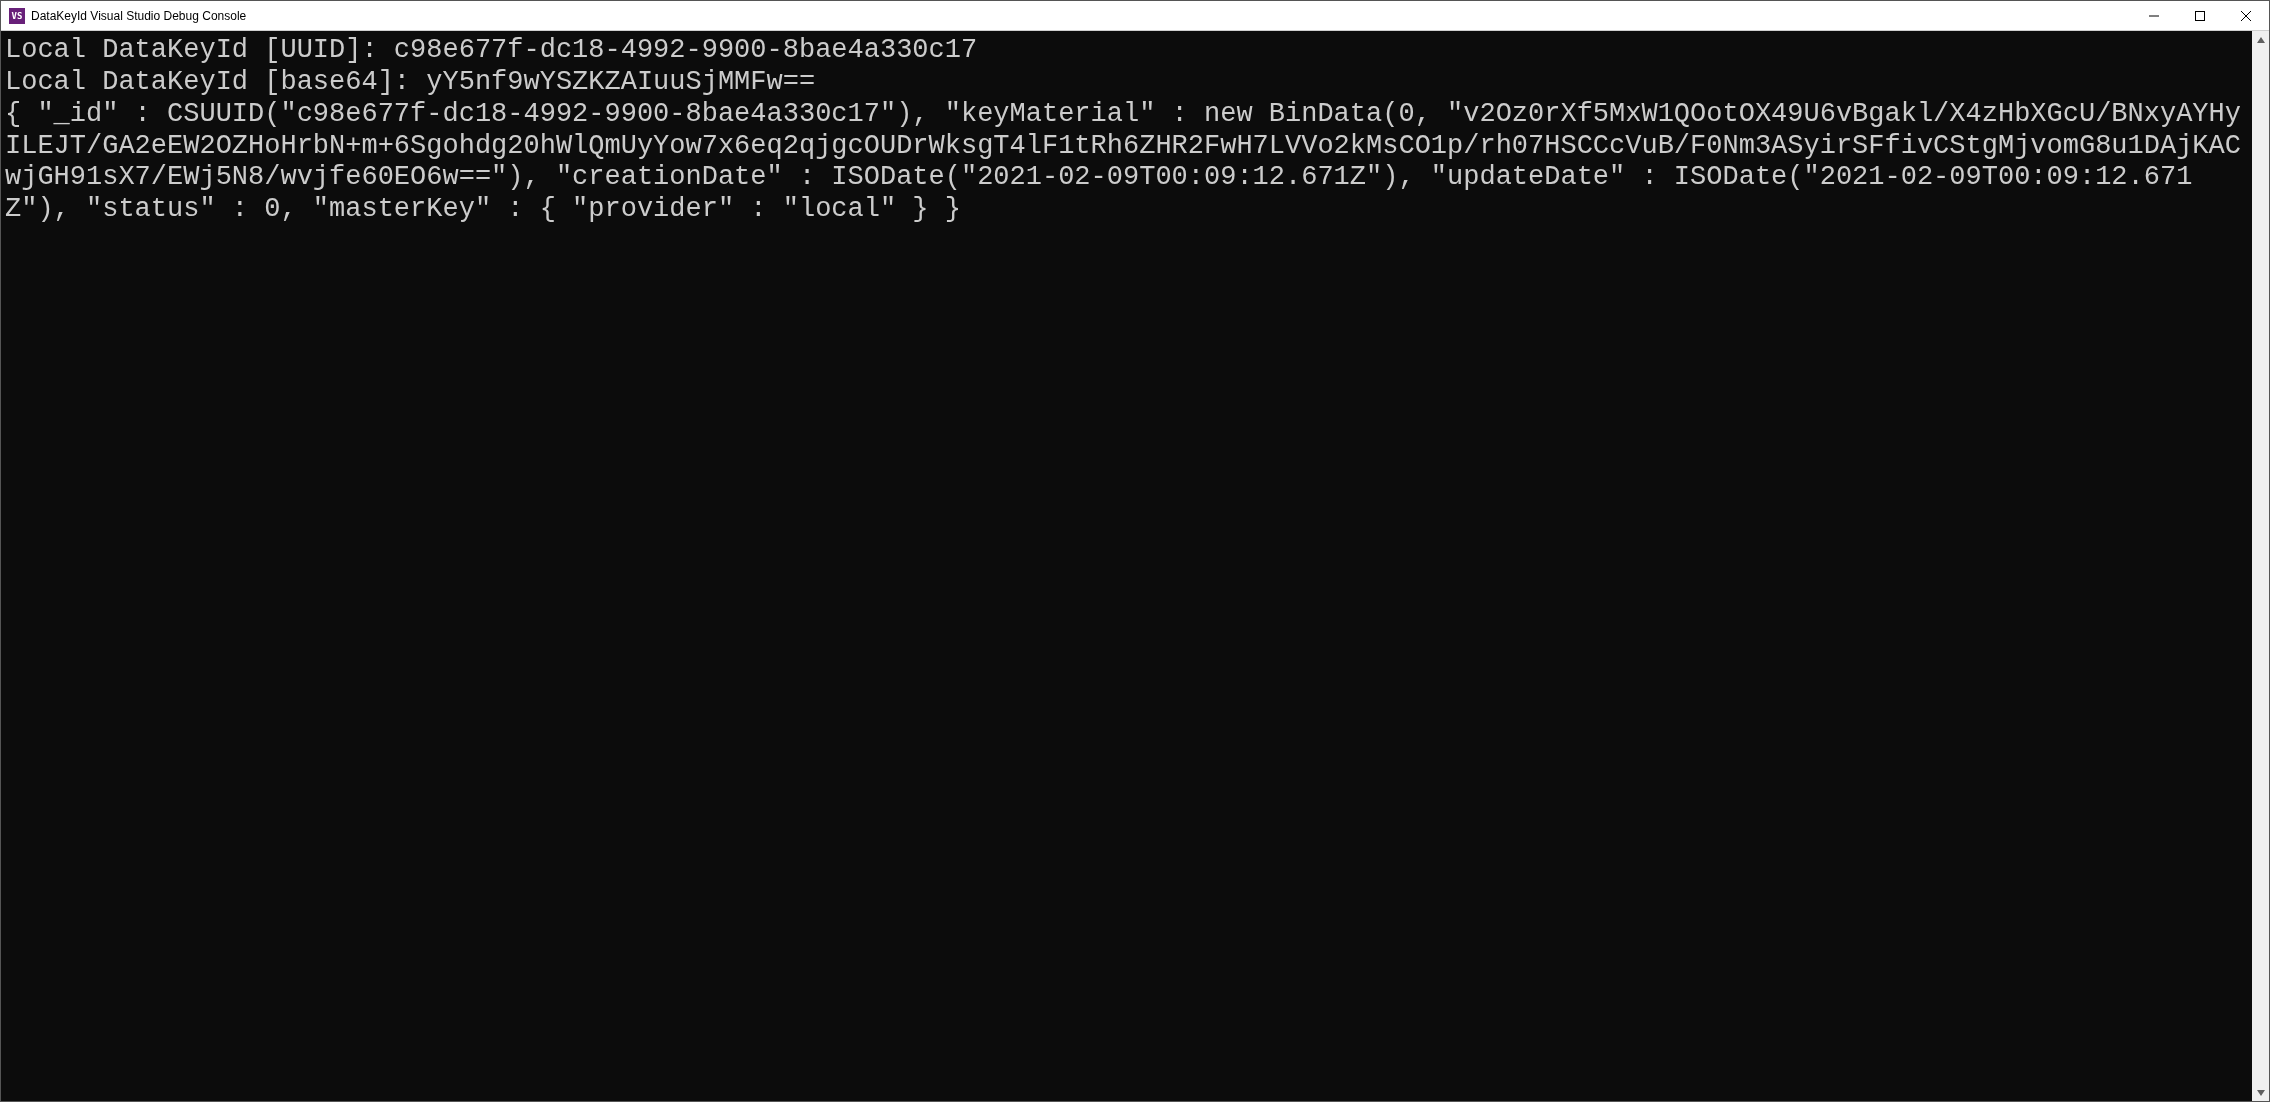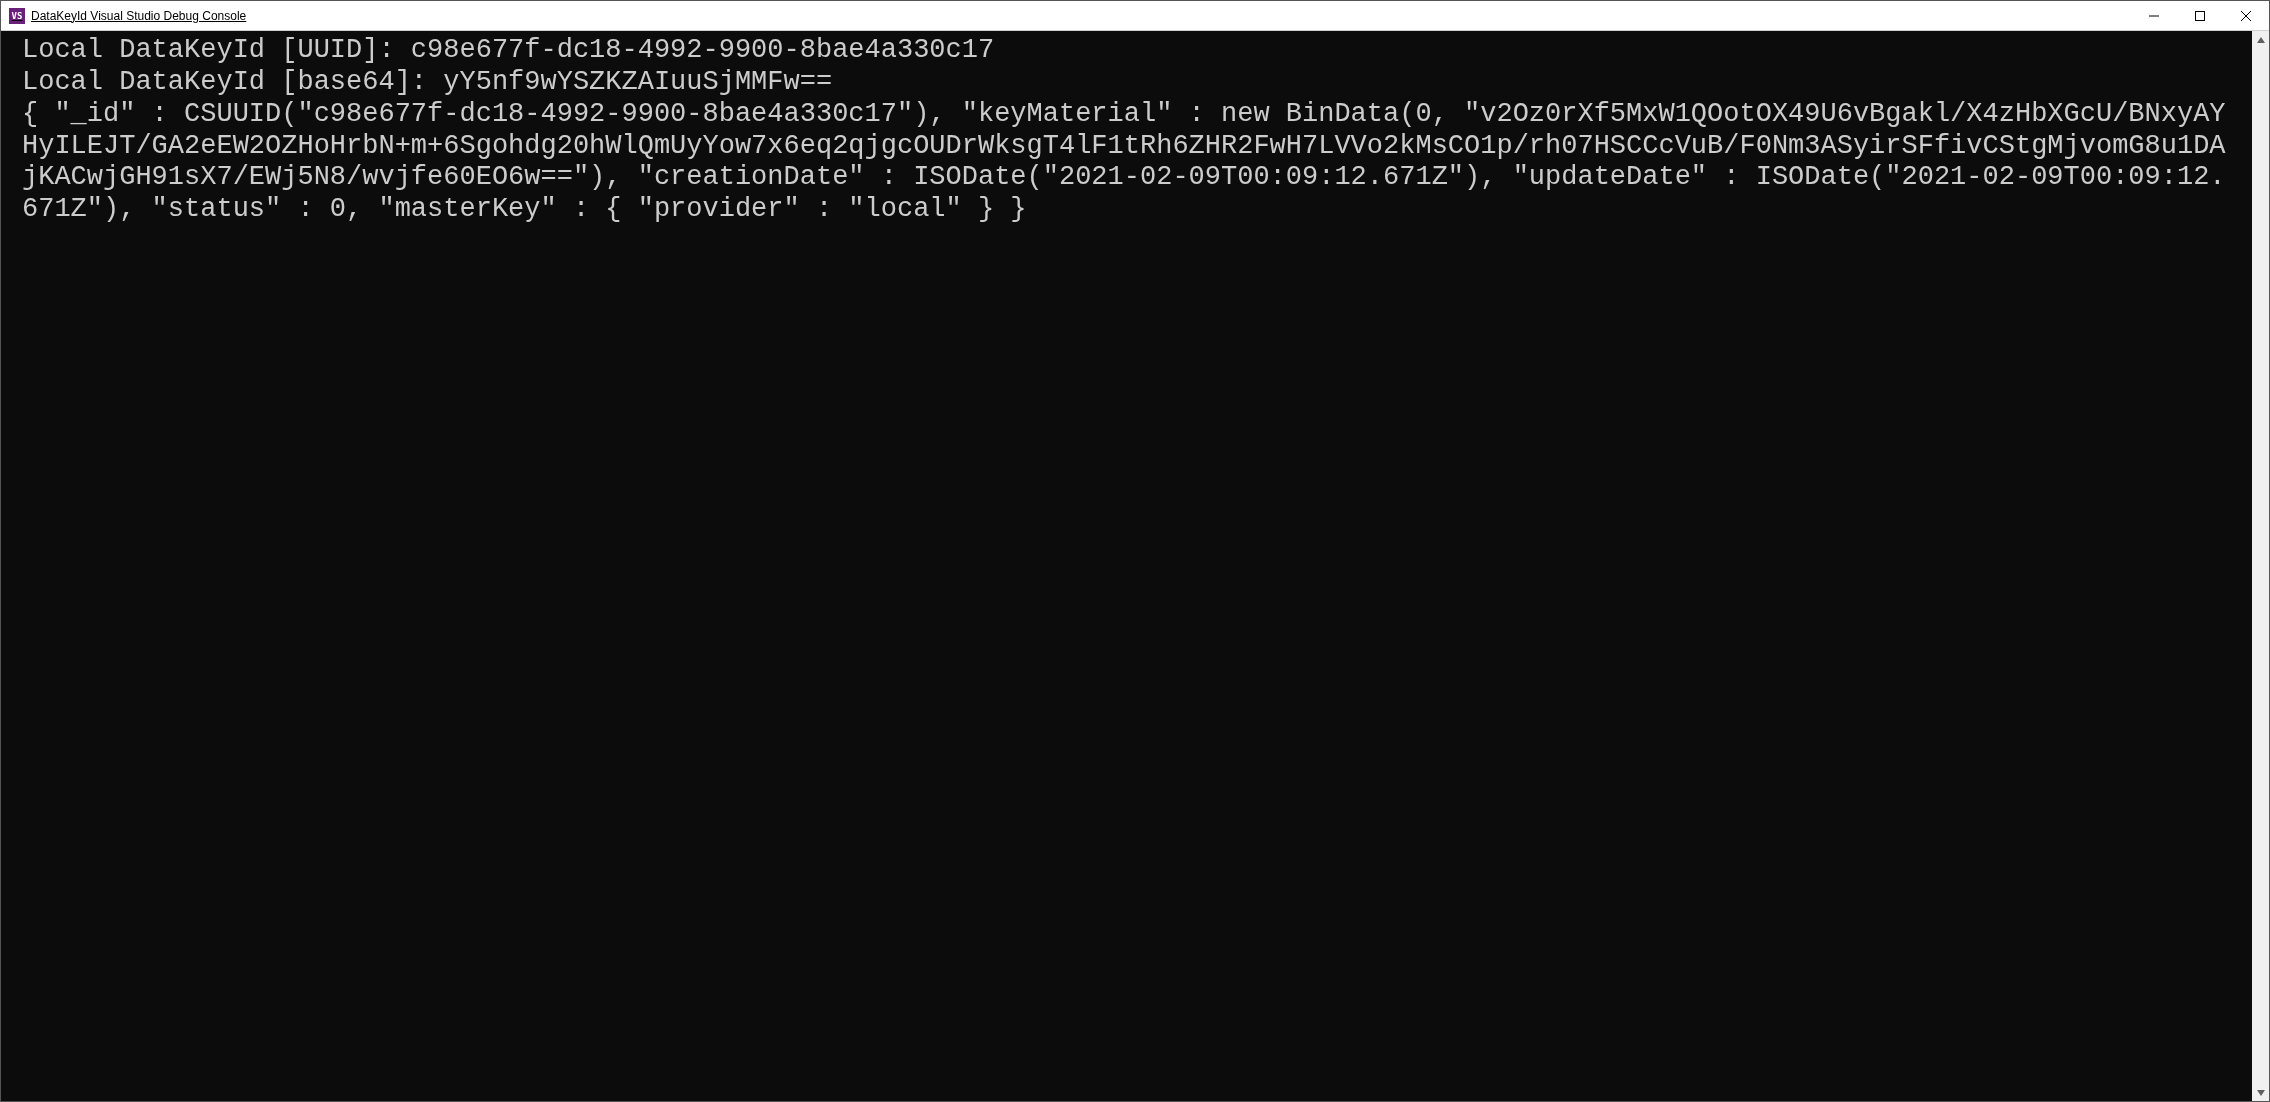--- a/index.html
+++ b/index.html
@@ -20,21 +20,20 @@
       display: flex;
       flex-direction: column;
       border: 1px solid #555;
     }
     .titlebar {
       height: 30px;
       background: #ffffff;
       display: flex;
       align-items: center;
       border-bottom: 1px solid #d0d0d0;
-      text-decoration: underline;
     }
     .titlebar-icon {
       width: 16px;
       height: 16px;
       margin-left: 8px;
       margin-right: 6px;
       background: #682079;
       display: inline-flex;
       align-items: center;
       justify-content: center;
@@ -75,21 +74,21 @@
       display: flex;
       background: #0c0c0c;
     }
     .console {
       flex: 1 1 auto;
       background: #0c0c0c;
       color: #cccccc;
       font-family: Consolas, "Courier New", monospace;
       font-size: 27px;
       line-height: 1.18;
-      padding: 4px 21px;
+      padding: 4px 4px;
       white-space: pre-wrap;
       word-break: break-all;
       overflow: hidden;
     }
     .scrollbar {
       width: 17px;
       background: #f0f0f0;
       display: flex;
       flex-direction: column;
       align-items: center;

